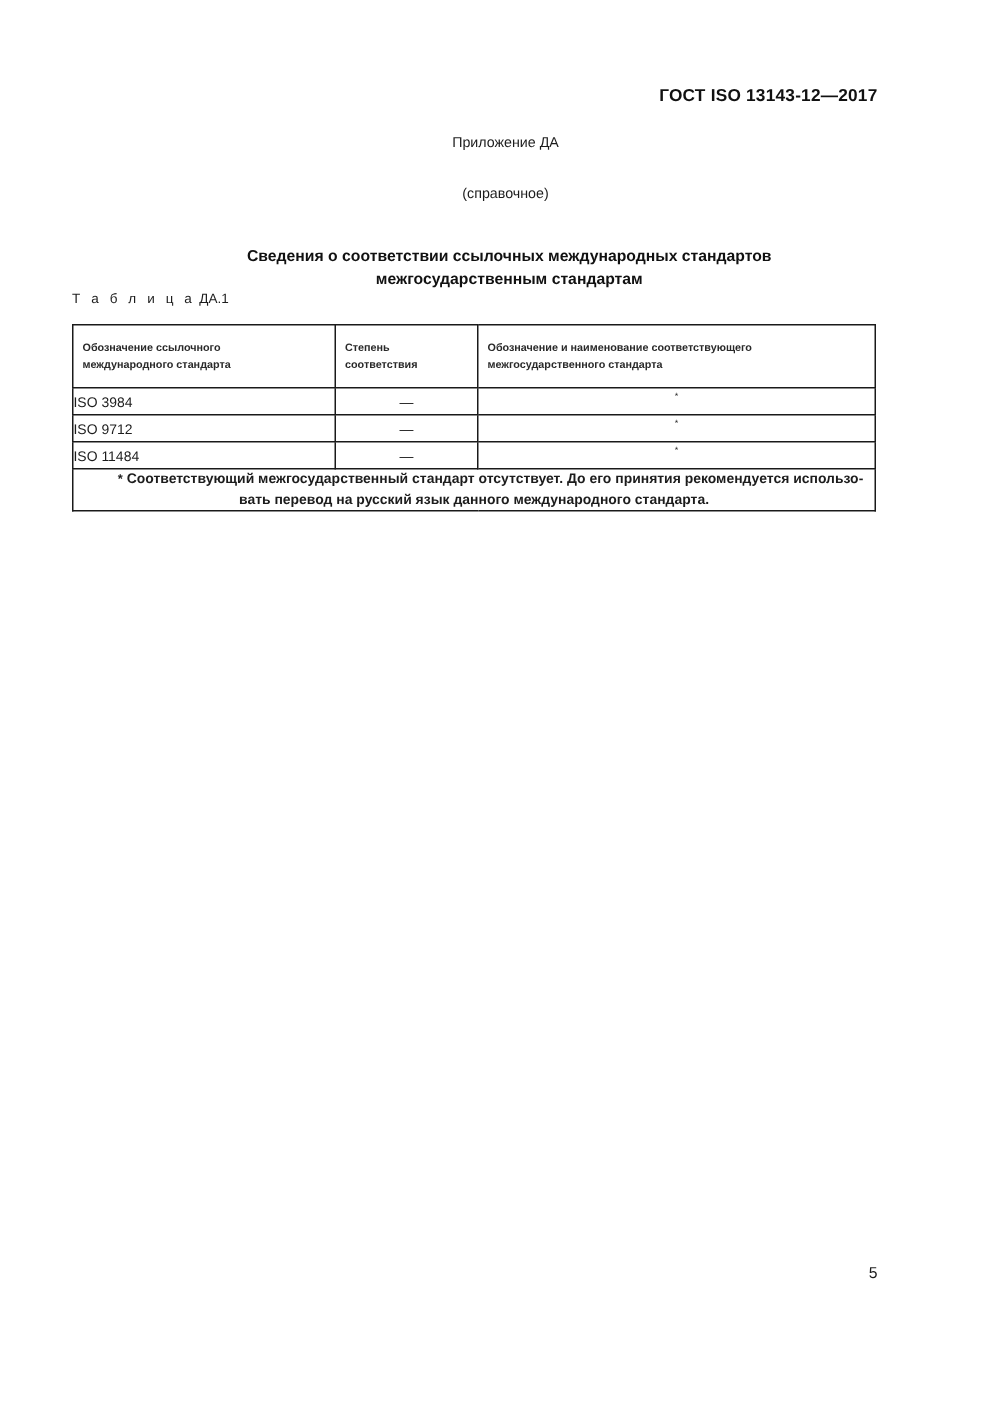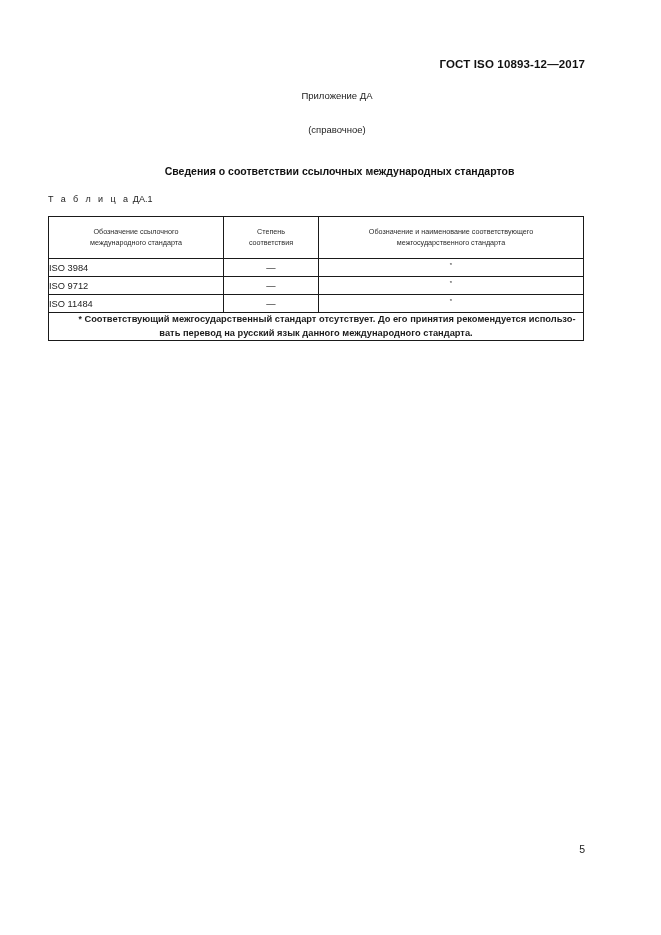--- a/index.html
+++ b/index.html
@@ -92,24 +92,24 @@
   .std-table th {
     border: 1px solid #1a1a1a;
     padding: 0;
     vertical-align: middle;
   }
   .col-a { width: 175px; }
   .col-b { width: 95px; }
   .col-c { width: 265px; }
 
   .std-table thead th {
-    font-weight: normal;
+    font-weight: bold;
     font-size: 7.2px;
     line-height: 11px;
-    text-align: center;
+    text-align: left;
     padding: 5px 6px 6px 6px;
     height: 30px;
     color: #2a2a2a;
   }
   .hdr-line {
     display: block;
   }
 
   .std-table tbody td {
     height: 17px;
@@ -159,29 +159,30 @@
     right: 76px;
     font-size: 10.5px;
     color: #1c1c1c;
   }
 </style>
 </head>
 <body>
 
 <div class="page">
 
-  <div class="doc-header">ГОСТ ISO 10893-12—2017</div>
+  <div class="doc-header">ГОСТ ISO 13143-12—2017</div>
 
   <div class="annex-block">
     <span class="line1">Приложение ДА</span>
     <span class="line2">(справочное)</span>
   </div>
 
   <div class="section-title">
     <span class="line1">Сведения о соответствии ссылочных международных стандартов</span>
+    <span class="line2">межгосударственным стандартам</span>
   </div>
 
   <div class="table-caption">
     <span class="spaced">Т а б л и ц а</span>
     <span>ДА.1</span>
   </div>
 
   <table class="std-table">
     <colgroup>
       <col class="col-a">

